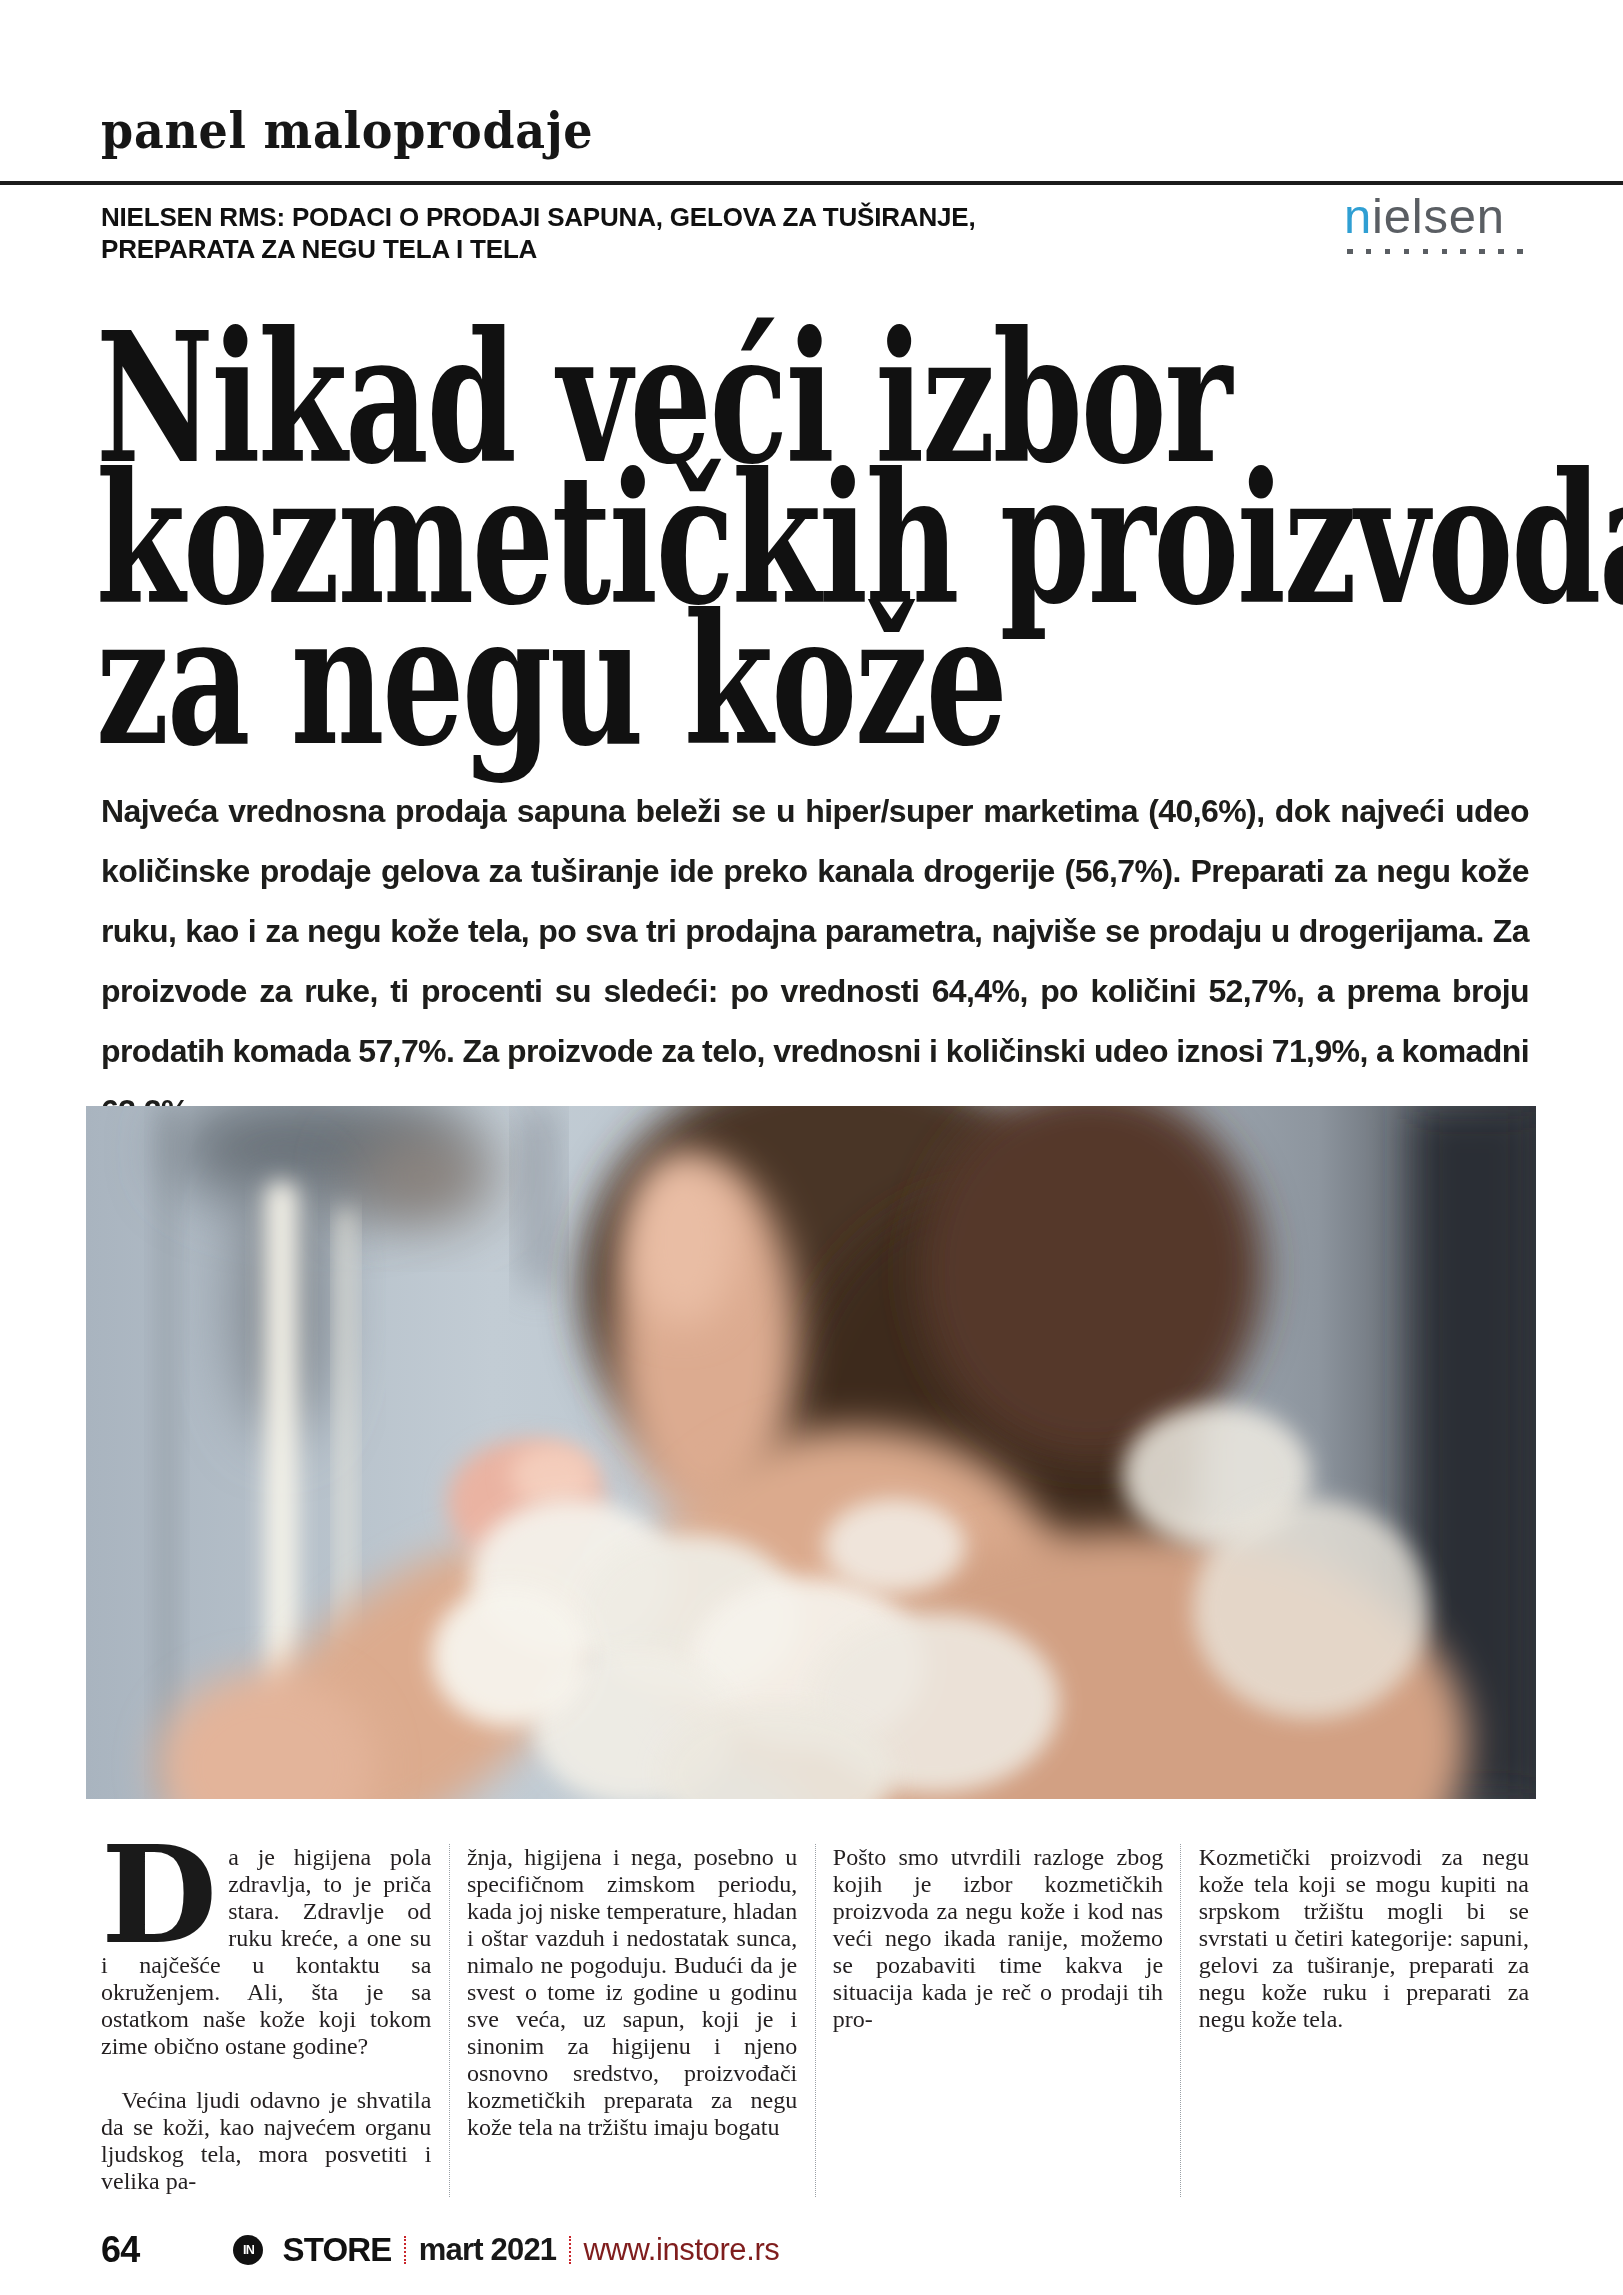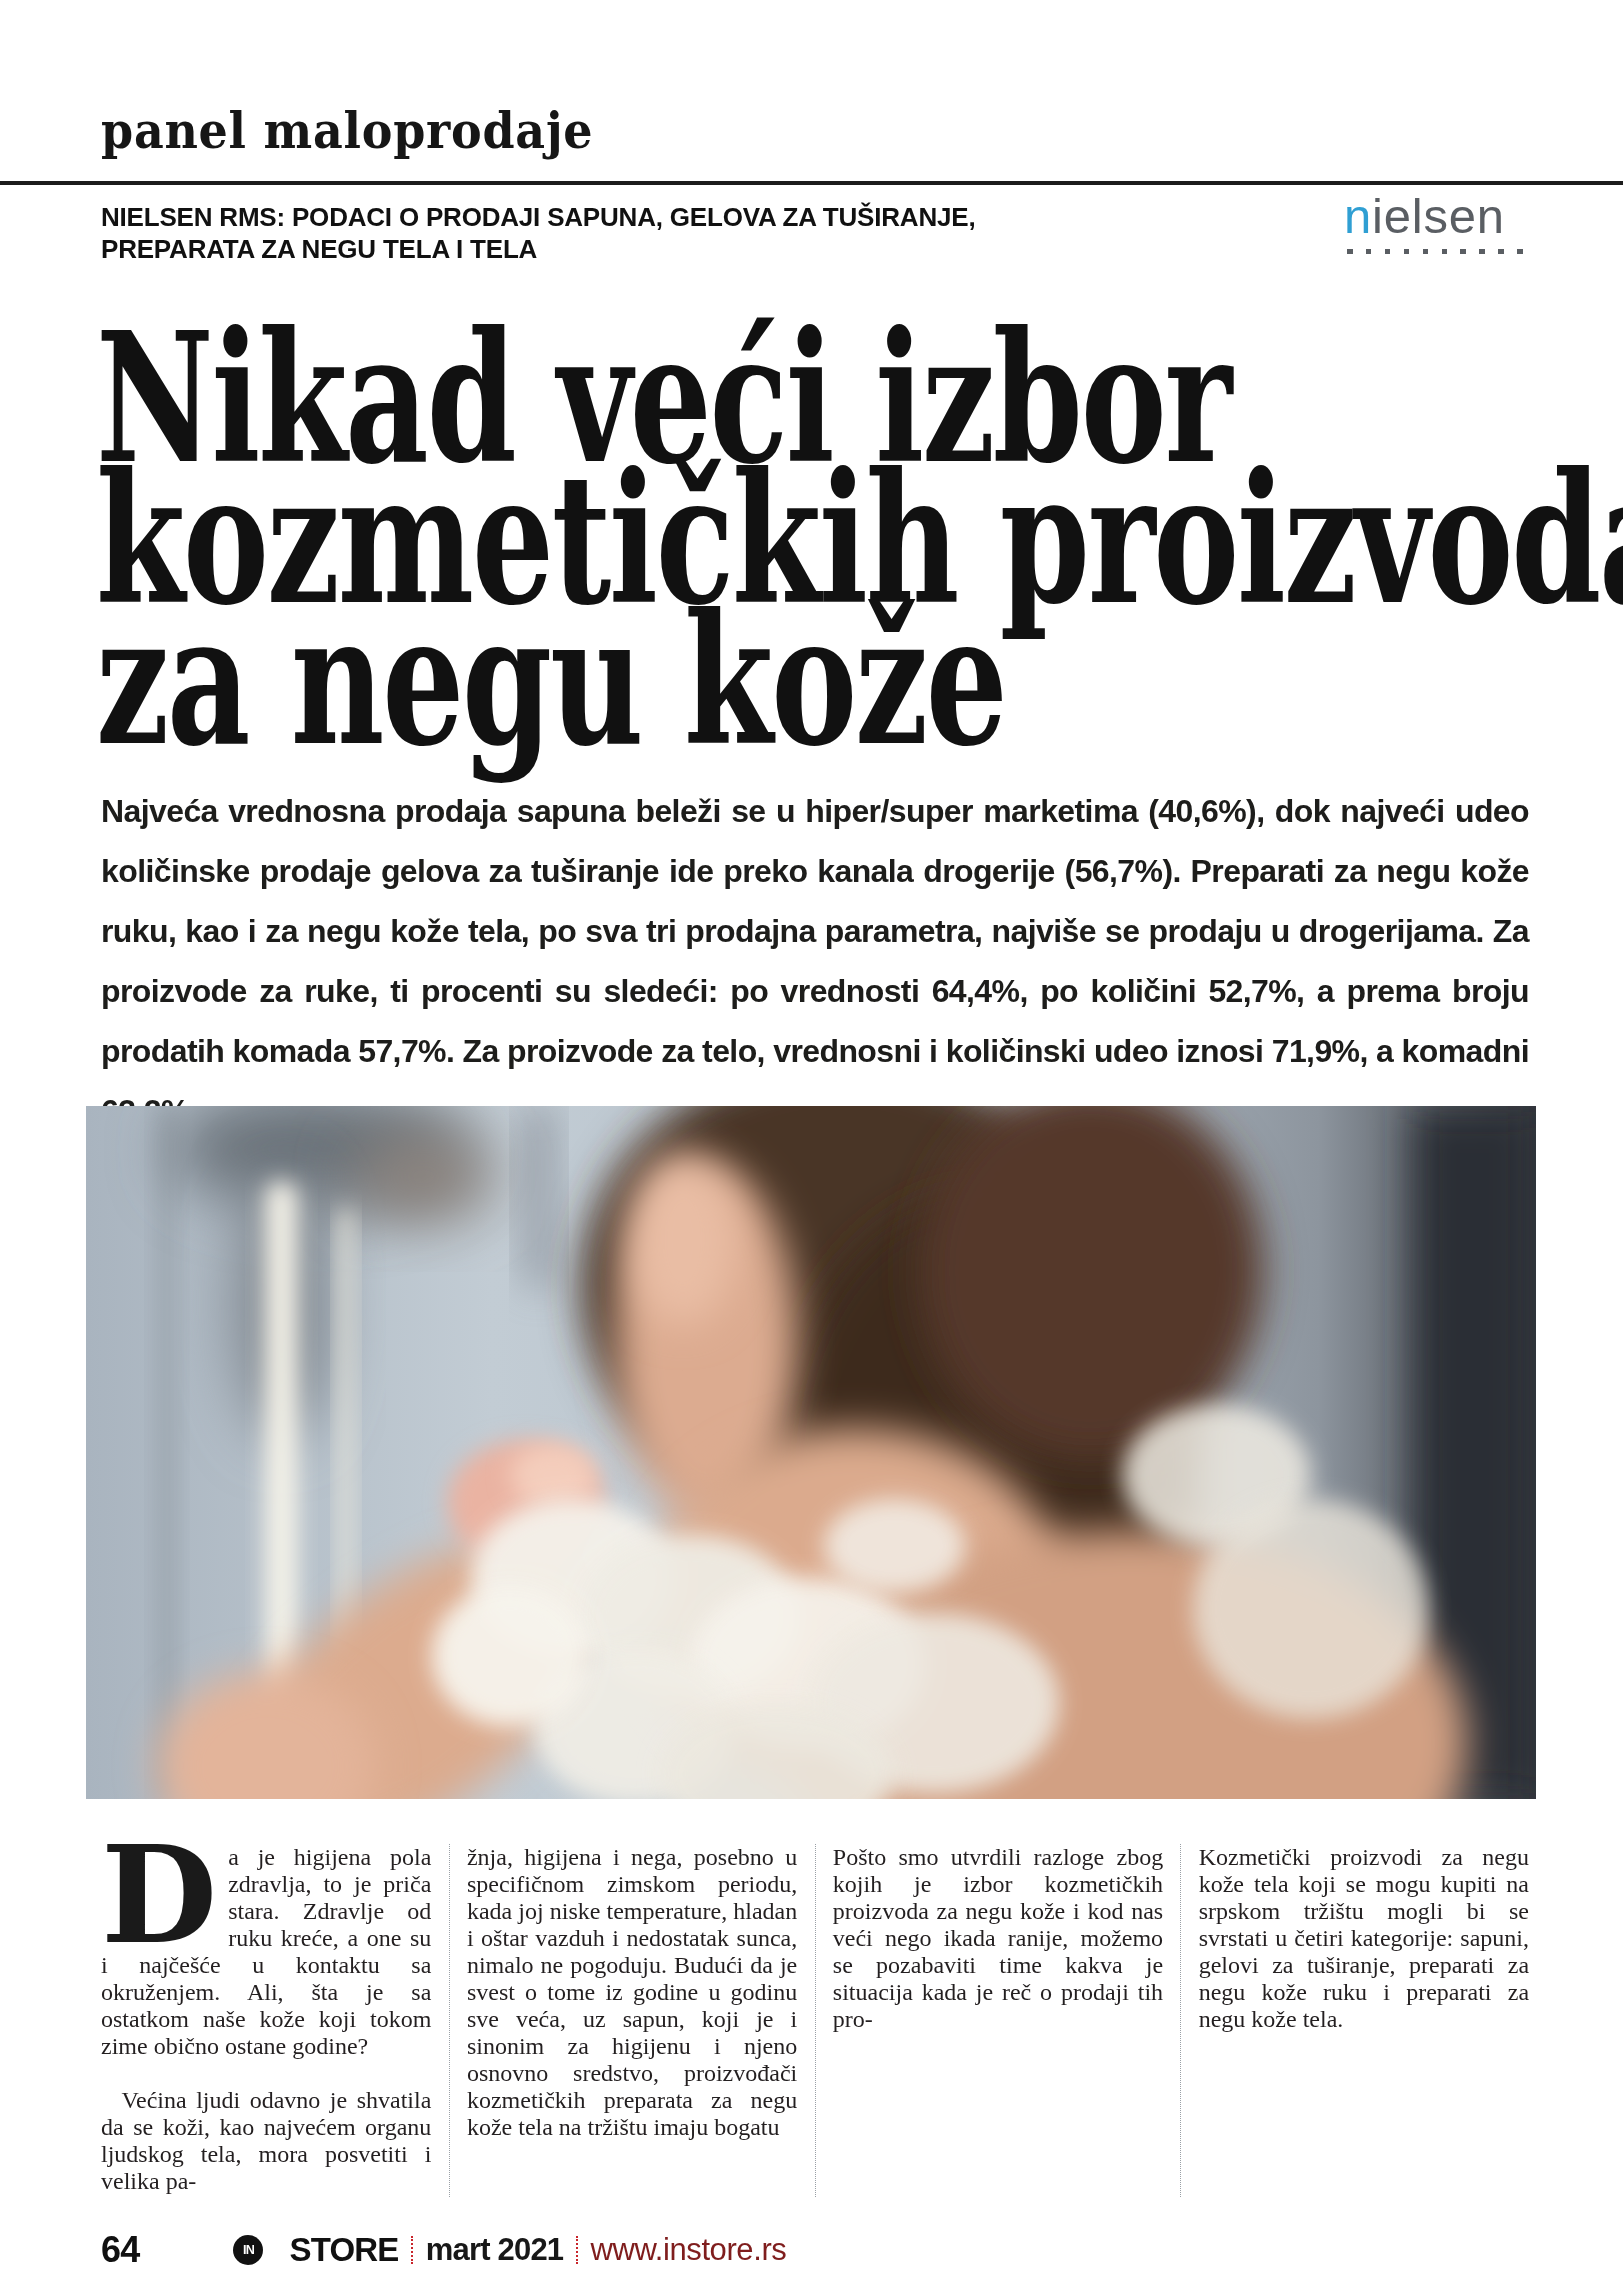--- a/index.html
+++ b/index.html
@@ -68,21 +68,21 @@
     font-size:134px; line-height:102px; height:102px; color:#1a1a1a;
     margin-right:11px;
   }
 
   
   .footer{
     position:absolute; left:101px; top:2230px; width:1428px; height:39px;
     font-family:"Liberation Sans", sans-serif; display:flex; align-items:center;
   }
   .page-number{ font-weight:800; font-size:36px; color:#111; letter-spacing:-0.8px; }
-  .footer-brand{ display:flex; align-items:center; margin-left:94px; gap:26px; }
+  .footer-brand{ display:flex; align-items:center; margin-left:94px; gap:19px; }
   .brand-circle{
     width:30px; height:30px; border-radius:50%; background:#111;
     display:flex; align-items:center; justify-content:center;
     color:#fff; font-weight:800; font-size:12.6px; letter-spacing:-0.8px;
   }
   .brand-name{ font-weight:800; font-size:33px; color:#111; letter-spacing:-0.8px; }
   .footer-sep{ height:28px; border-left:2.4px dotted #c9252b; margin:0 12.6px; }
   .footer-issue{ font-weight:700; font-size:31px; color:#181818; letter-spacing:-0.8px; }
   .footer-site{ font-weight:400; font-size:31px; color:#7f1d1d; letter-spacing:-0.4px; }
 </style>

